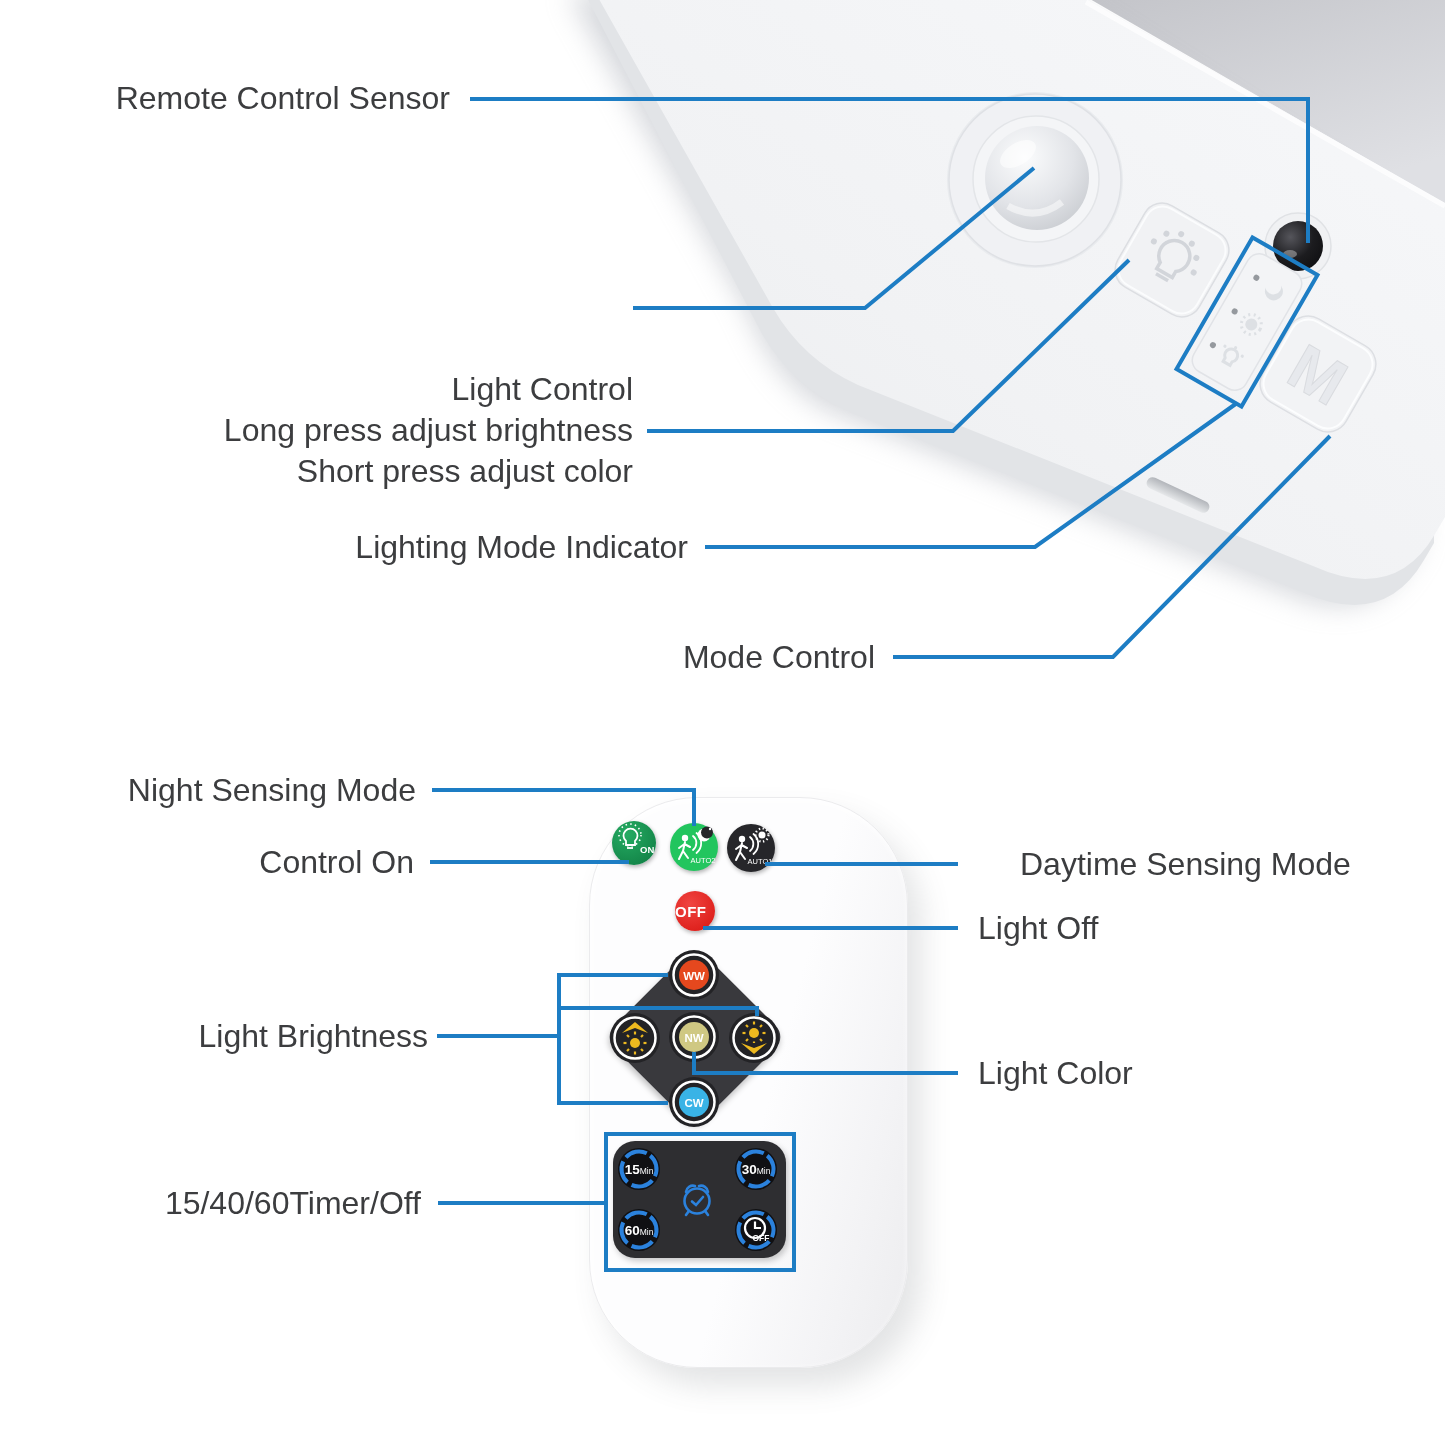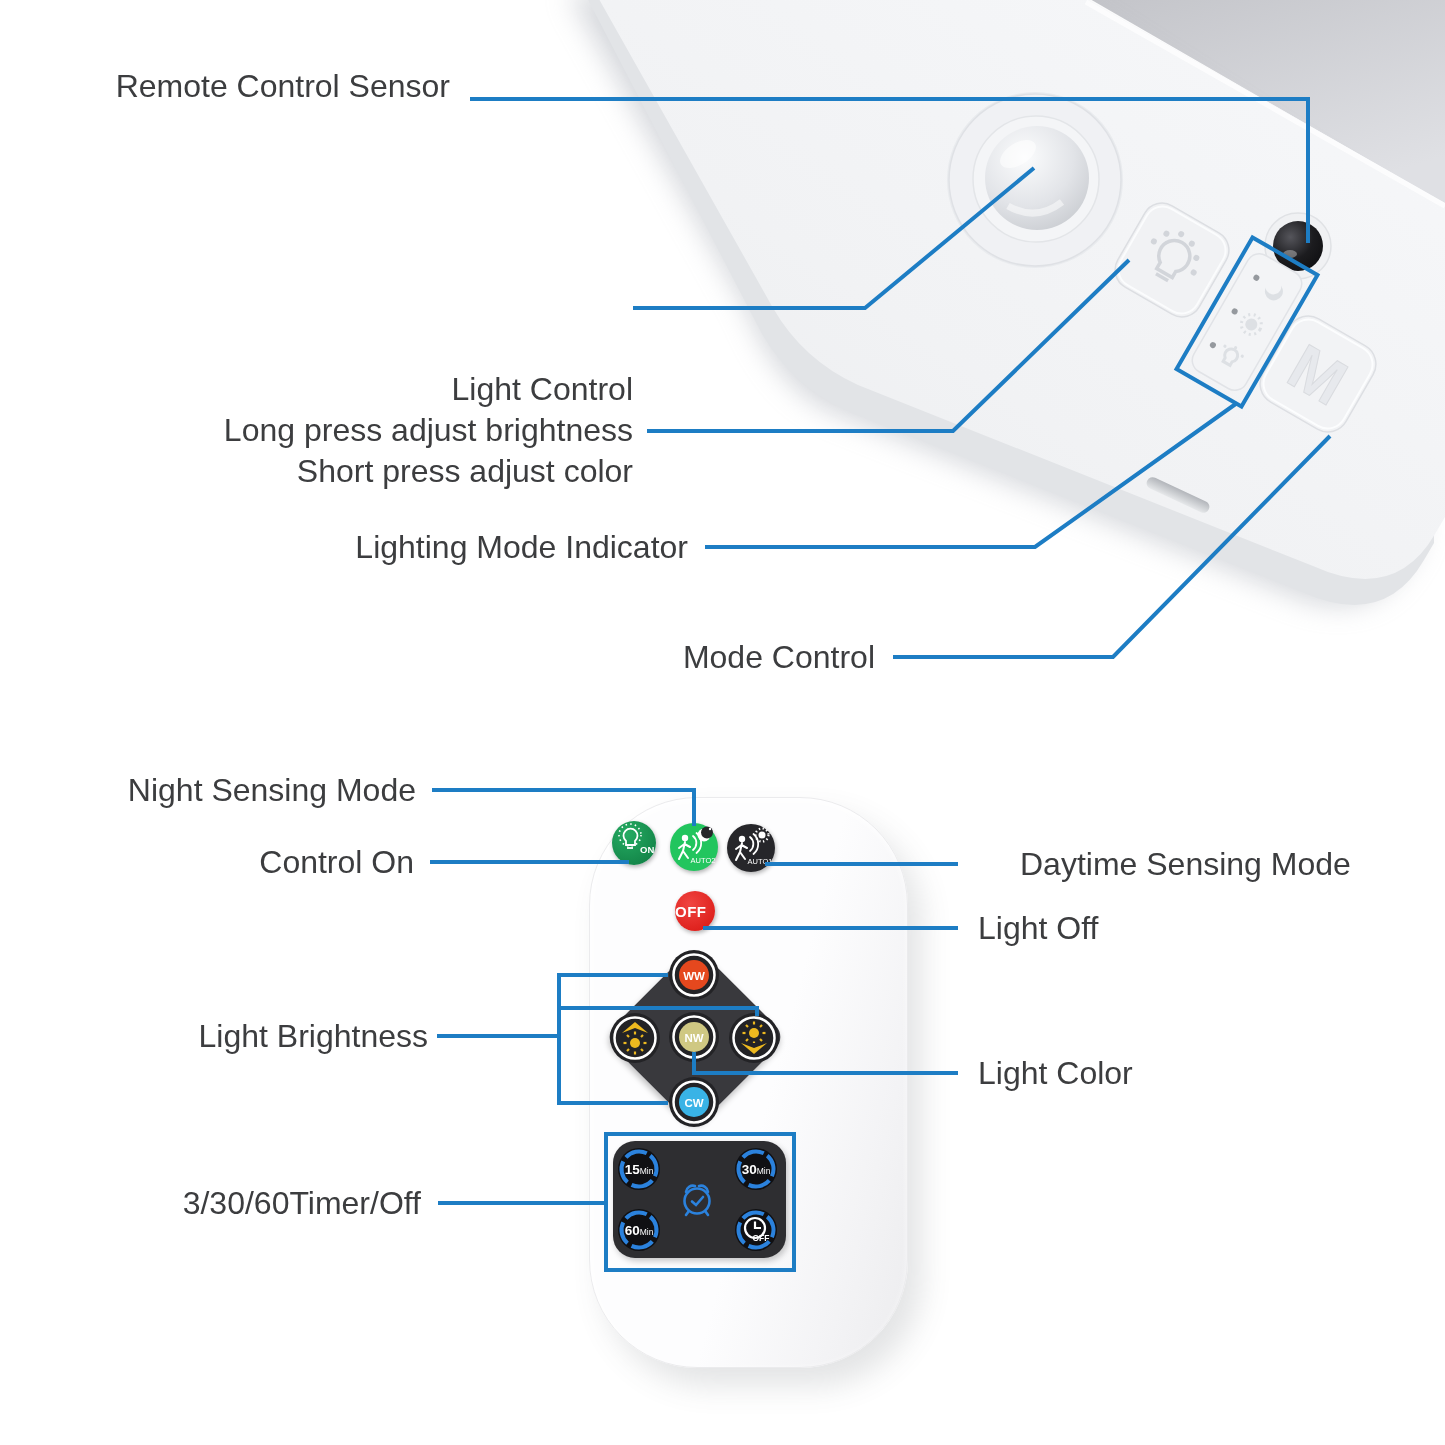--- a/index.html
+++ b/index.html
@@ -124,36 +124,36 @@
       <rect x="-48" y="-48" width="96" height="96" rx="21" fill="#f2f3f5" stroke="#dddfe3" stroke-width="1.5"></rect>
       <rect x="-45" y="-45" width="90" height="90" rx="19" fill="none" stroke="#fcfdfe" stroke-width="2"></rect>
       <text x="0" y="23" text-anchor="middle" font-size="64" font-weight="bold" fill="#e7e9ed" stroke="#d9dbdf" stroke-width="1">M</text>
     </g>
 
     <g transform="translate(1178,495) rotate(25)">
       <rect x="-34" y="-6" width="68" height="12" rx="6" fill="url(#gSlot)"></rect>
     </g>
   </svg>
 
-  <div class="callout r" style="right:995px;top:66px">Remote Control Sensor</div>
+  <div class="callout r" style="right:995px;top:78px">Remote Control Sensor</div>
   <div class="callout r" style="right:812px;top:369px">
     <div>Light Control</div>
     <div>Long press adjust brightness</div>
     <div>Short press adjust color</div>
   </div>
   <div class="callout r" style="right:757px;top:527px">Lighting Mode Indicator</div>
   <div class="callout r" style="right:570px;top:637px">Mode Control</div>
 
   <div class="callout r" style="right:1029px;top:770px">Night Sensing Mode</div>
   <div class="callout r" style="right:1031px;top:842px">Control On</div>
   <div class="callout" style="left:1020px;top:844px">Daytime Sensing Mode</div>
   <div class="callout" style="left:978px;top:908px">Light Off</div>
   <div class="callout r" style="right:1017px;top:1016px">Light Brightness</div>
   <div class="callout" style="left:978px;top:1053px">Light Color</div>
-  <div class="callout r" style="right:1024px;top:1183px">3/30/60Timer/Off</div>
+  <div class="callout r" style="right:1024px;top:1183px">15/40/60Timer/Off</div>
 
   <div id="remote"></div>
 
   <div id="diamond"></div>
   <div id="timer-pad"></div>
 
   <div class="rbtn" style="left:612px;top:821px;width:44px;height:44px;background:radial-gradient(circle at 35% 30%,#25ab62,#0e7a41);box-shadow:1px 2px 4px rgba(0,0,0,.3);">
     <svg width="44" height="44" viewBox="0 0 44 44">
       <g stroke="#fff" fill="none" stroke-width="1.8">
         <path d="M 13,20 A 7 7 0 1 1 22,20 L 22,24 L 13,24 Z" transform="translate(1,0)"></path>

